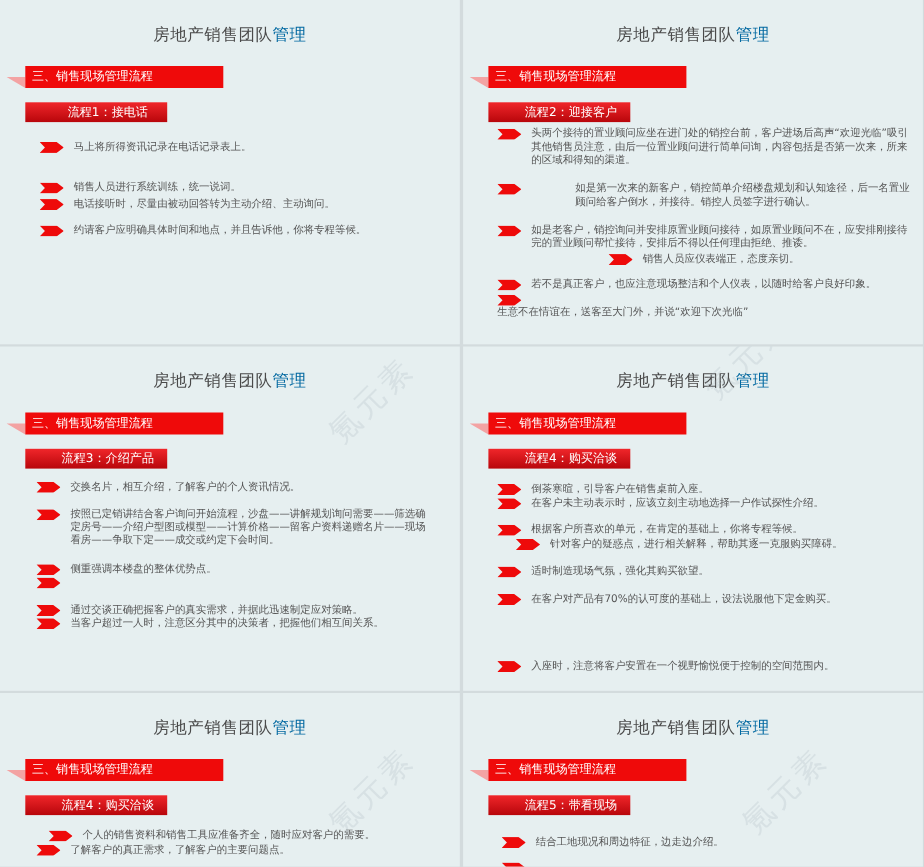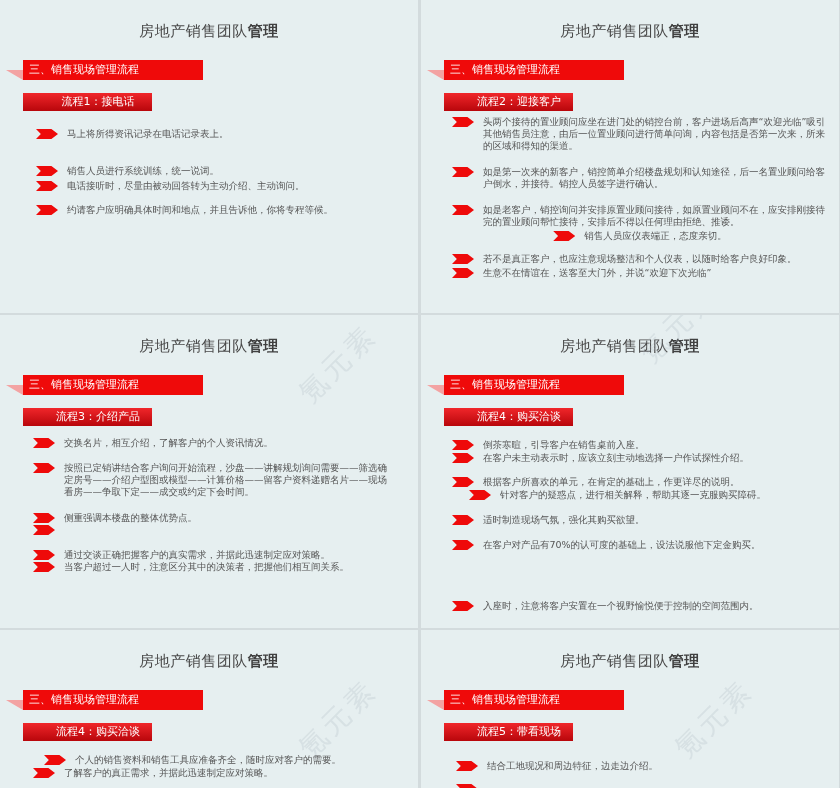--- a/index.html
+++ b/index.html
@@ -5,21 +5,21 @@
   html,body{margin:0;padding:0;}
   body{width:840px;height:788px;overflow:hidden;background:#d3dbdd;position:relative;font-family:"DejaVu Sans","Liberation Sans",sans-serif;}
   .slide{position:absolute;width:418px;background:#e6eff0;overflow:hidden;}
   .s0{left:0;top:0;height:313px;}
   .s1{left:421px;top:0;height:313px;}
   .s2{left:0;top:315px;height:313px;}
   .s3{left:421px;top:315px;height:313px;}
   .s4{left:0;top:630px;height:158px;}
   .s5{left:421px;top:630px;height:158px;}
   .title{position:absolute;left:0;width:100%;top:22px;text-align:center;font-size:15px;color:#4a4a4a;letter-spacing:0.5px;}
-  .title .accent{color:#404040;font-weight:bold;}
+  .title .accent{color:#0369a1;}
   .section-bar{position:absolute;left:23px;top:60px;width:180px;height:20px;background:#ef0a0a;color:#fff;font-size:11px;line-height:20px;padding-left:6px;box-sizing:border-box;}
   .section-tail{position:absolute;left:6px;top:70px;width:0;height:0;border-left:17px solid transparent;border-top:10px solid #f3a3a3;}
   .process-tag{position:absolute;left:23px;top:93px;width:129px;height:18px;background:linear-gradient(#f0262a,#b8060b);color:#fff;font-size:11px;font-weight:normal;line-height:18px;text-align:center;box-sizing:border-box;padding-left:21px;}
   .bullet{position:absolute;display:flex;align-items:flex-start;font-size:9.5px;line-height:12px;color:#555;}
   .arrow{flex:0 0 auto;width:22px;height:10px;margin-top:1px;margin-right:9px;background:#ee0a0a;clip-path:polygon(0 0,70% 0,100% 50%,70% 100%,0 100%,22% 50%);}
   .btext{white-space:pre-line;}
   .watermark{position:absolute;font-size:28px;color:rgba(170,185,190,0.25);transform:rotate(-45deg);letter-spacing:4px;pointer-events:none;}
 </style>
 </head>
 <body>
@@ -49,37 +49,37 @@
 
 <div class="slide s1">
   <div class="title"><span>房地产销售团队</span><span class="accent">管理</span></div>
   <div class="section-tail"></div>
   <div class="section-bar">三、销售现场管理流程</div>
   <div class="process-tag">流程2：迎接客户</div>
   <div class="bullet" style="left:31px;top:116px;width:376px;">
       <span class="arrow"></span>
       <span class="btext">头两个接待的置业顾问应坐在进门处的销控台前，客户进场后高声“欢迎光临”吸引其他销售员注意，由后一位置业顾问进行简单问询，内容包括是否第一次来，所来的区域和得知的渠道。</span>
     </div>
-  <div class="bullet" style="left:31px;top:166px;width:376px;">
+  <div class="bullet" style="left:31px;top:166px;width:376px;gap:40px;">
       <span class="arrow"></span>
       <span class="btext">如是第一次来的新客户，销控简单介绍楼盘规划和认知途径，后一名置业顾问给客户倒水，并接待。销控人员签字进行确认。</span>
     </div>
   <div class="bullet" style="left:31px;top:204px;width:376px;">
       <span class="arrow"></span>
       <span class="btext">如是老客户，销控询问并安排原置业顾问接待，如原置业顾问不在，应安排刚接待完的置业顾问帮忙接待，安排后不得以任何理由拒绝、推诿。</span>
     </div>
   <div class="bullet" style="left:31px;top:230px;width:376px;justify-content:center;">
       <span class="arrow"></span>
       <span class="btext">销售人员应仪表端正，态度亲切。</span>
     </div>
   <div class="bullet" style="left:31px;top:253px;width:376px;">
       <span class="arrow"></span>
       <span class="btext">若不是真正客户，也应注意现场整洁和个人仪表，以随时给客户良好印象。</span>
     </div>
-  <div class="bullet" style="left:31px;top:267px;width:376px;">
+  <div class="bullet" style="left:31px;top:267px;width:376px;flex-direction:column;">
       <span class="arrow"></span>
       <span class="btext">生意不在情谊在，送客至大门外，并说“欢迎下次光临”</span>
     </div>
 </div>
 
 <div class="slide s2">
   <div class="title"><span>房地产销售团队</span><span class="accent">管理</span></div>
   <div class="section-tail"></div>
   <div class="section-bar">三、销售现场管理流程</div>
   <div class="process-tag">流程3：介绍产品</div>
@@ -118,21 +118,21 @@
   <div class="bullet" style="left:31px;top:124px;width:370px;">
       <span class="arrow"></span>
       <span class="btext">倒茶寒暄，引导客户在销售桌前入座。</span>
     </div>
   <div class="bullet" style="left:31px;top:137px;width:370px;">
       <span class="arrow"></span>
       <span class="btext">在客户未主动表示时，应该立刻主动地选择一户作试探性介绍。</span>
     </div>
   <div class="bullet" style="left:31px;top:161px;width:370px;">
       <span class="arrow"></span>
-      <span class="btext">根据客户所喜欢的单元，在肯定的基础上，作更详尽的说明。</span>
+      <span class="btext">根据客户所喜欢的单元，在肯定的基础上，你将专程等候。</span>
     </div>
   <div class="bullet" style="left:48px;top:174px;width:370px;">
       <span class="arrow"></span>
       <span class="btext">针对客户的疑惑点，进行相关解释，帮助其逐一克服购买障碍。</span>
     </div>
   <div class="bullet" style="left:31px;top:199px;width:370px;">
       <span class="arrow"></span>
       <span class="btext">适时制造现场气氛，强化其购买欲望。</span>
     </div>
   <div class="bullet" style="left:31px;top:224px;width:370px;">
@@ -150,21 +150,21 @@
   <div class="section-tail"></div>
   <div class="section-bar">三、销售现场管理流程</div>
   <div class="process-tag">流程4：购买洽谈</div>
   <div class="watermark" style="left:290px;top:70px;">氪元素</div>
   <div class="bullet" style="left:44px;top:124px;width:370px;">
       <span class="arrow"></span>
       <span class="btext">个人的销售资料和销售工具应准备齐全，随时应对客户的需要。</span>
     </div>
   <div class="bullet" style="left:33px;top:137px;width:370px;">
       <span class="arrow"></span>
-      <span class="btext">了解客户的真正需求，并据此迅速制定应对策略。</span>
+      <span class="btext">了解客户的真正需求，了解客户的主要问题点。</span>
     </div>
 </div>
 
 <div class="slide s5">
   <div class="title"><span>房地产销售团队</span><span class="accent">管理</span></div>
   <div class="section-tail"></div>
   <div class="section-bar">三、销售现场管理流程</div>
   <div class="process-tag">流程5：带看现场</div>
   <div class="watermark" style="left:245px;top:70px;">氪元素</div>
   <div class="bullet" style="left:35px;top:130px;width:370px;">

